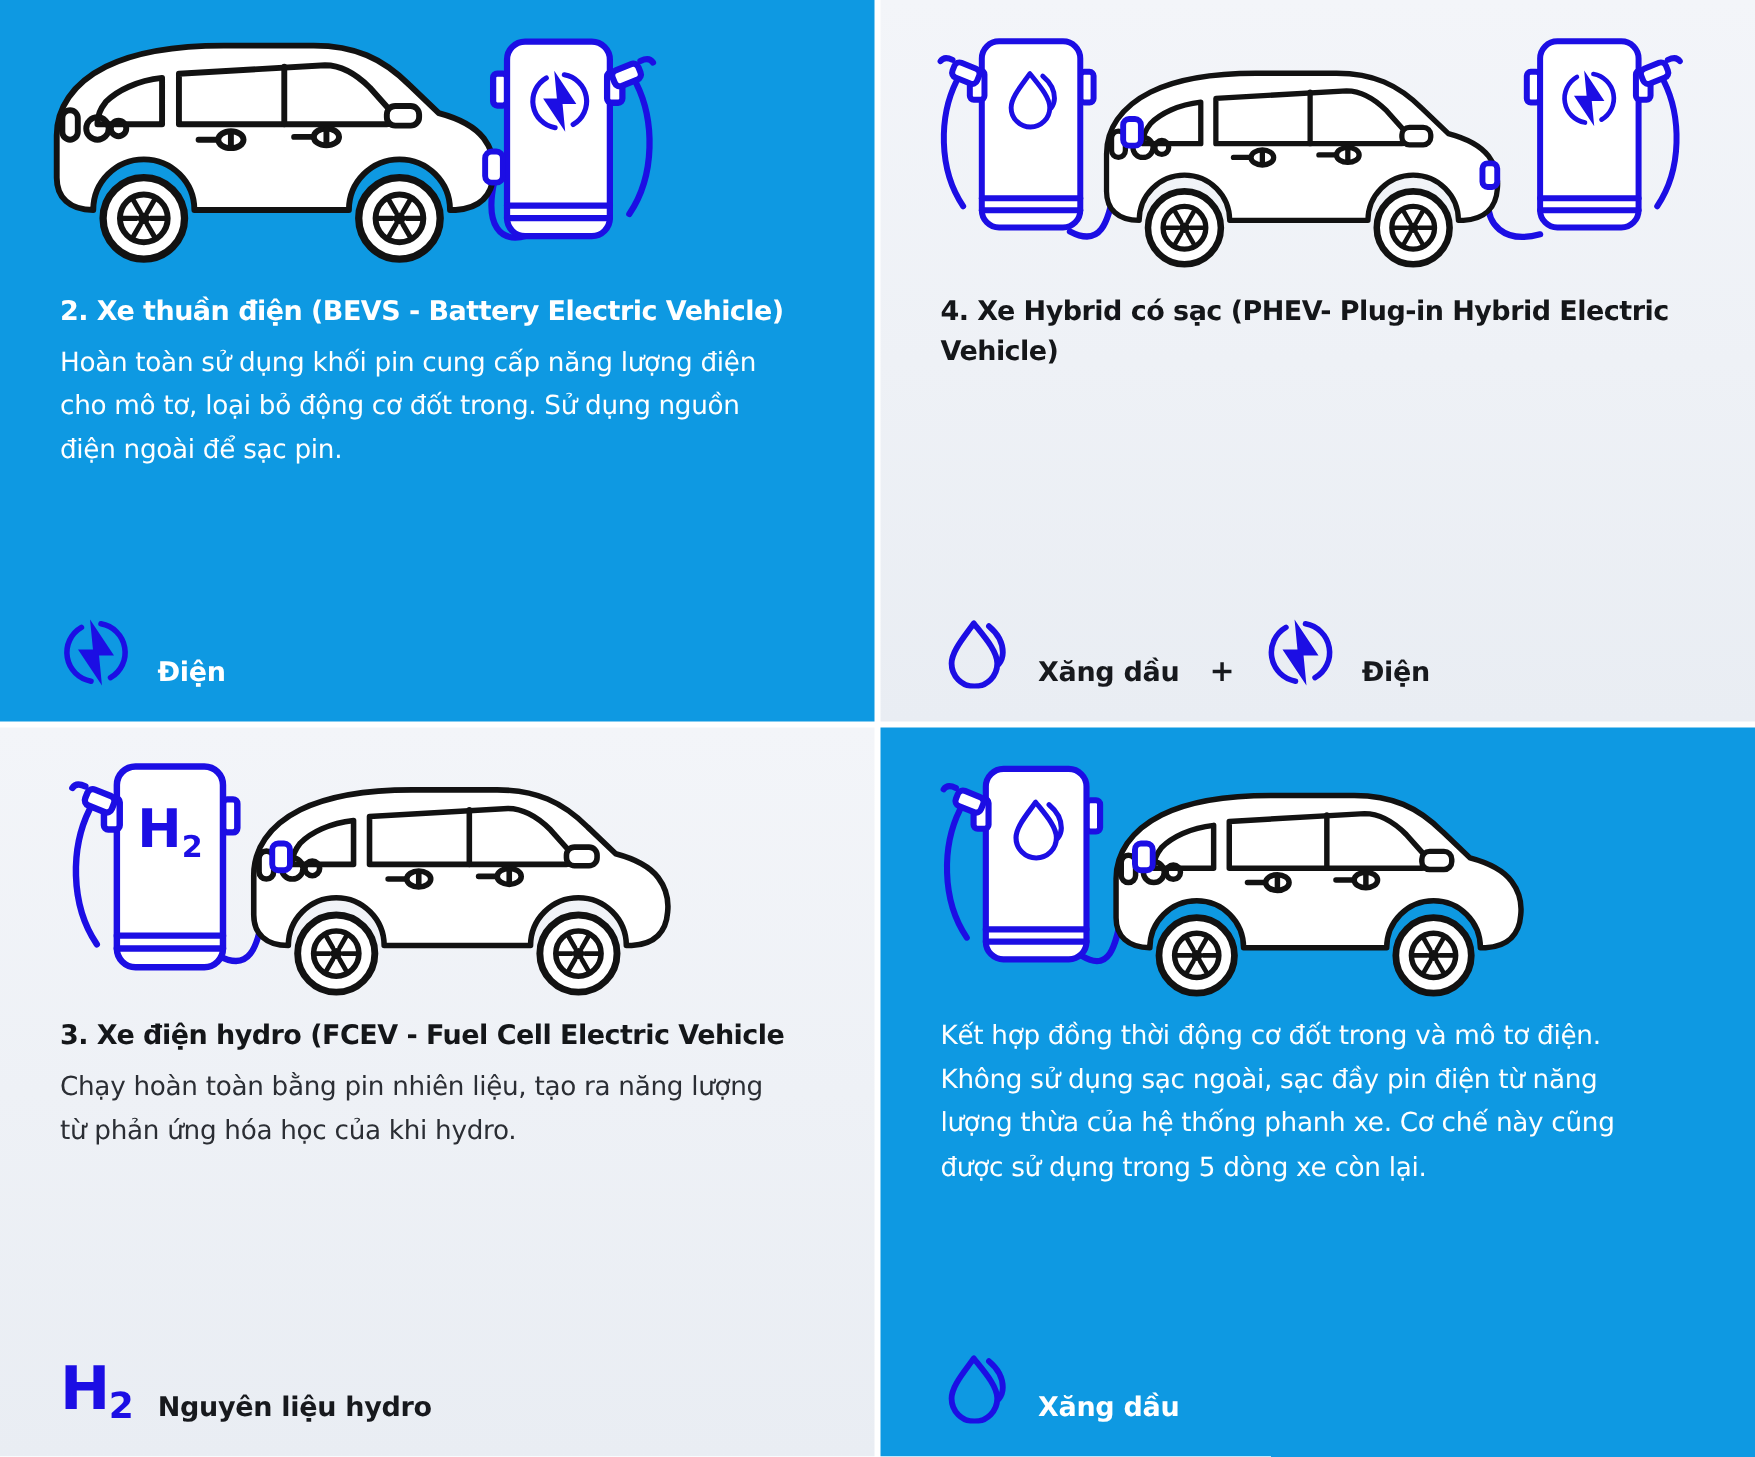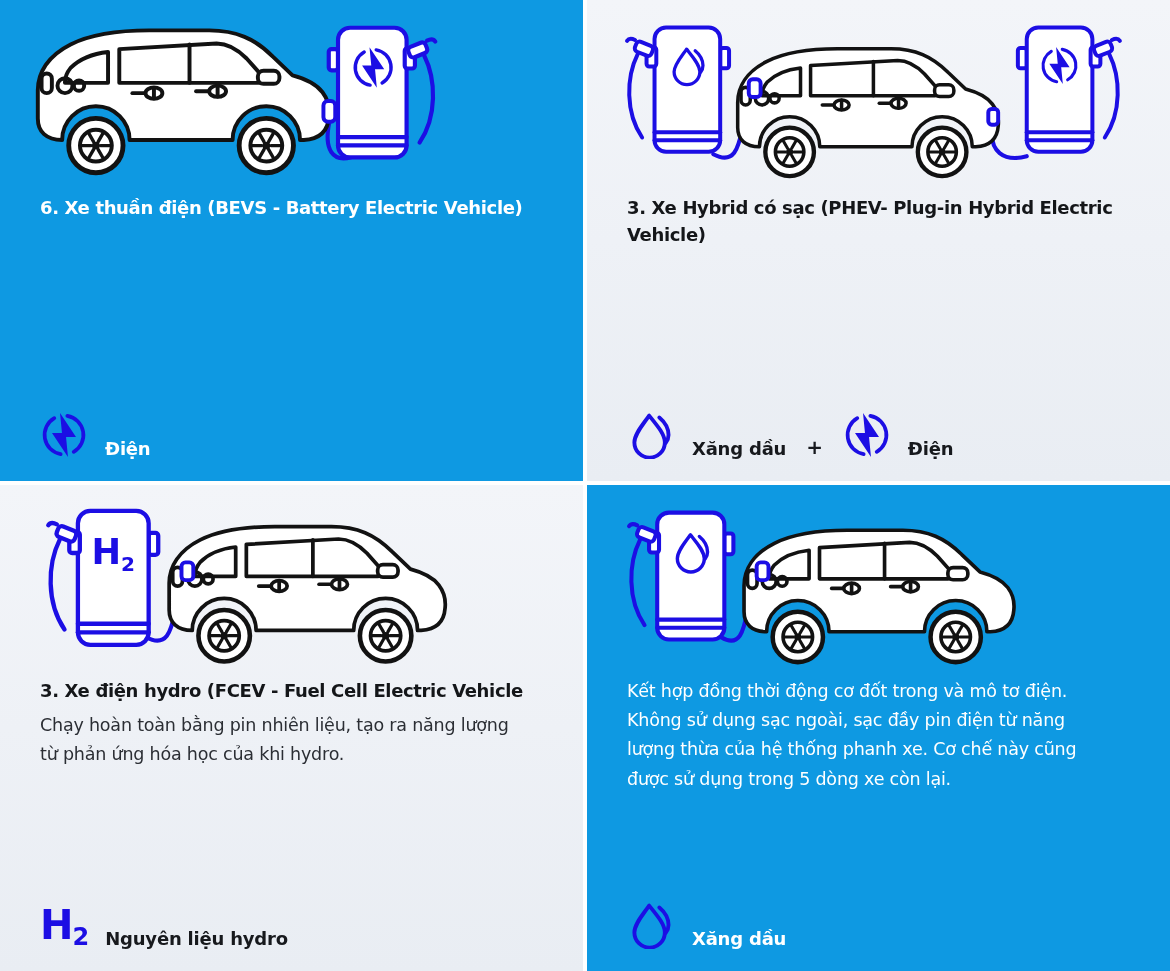--- a/index.html
+++ b/index.html
@@ -127,21 +127,22 @@
       <use href="#gcar" transform="translate(16,2) scale(0.95)"></use>
       <g transform="translate(316,6) scale(0.94)">
         <use href="#gstation-right"></use>
         <g transform="translate(34,25) scale(0.92)">
             <use href="#gbolt-circle"></use>
           </g>
       </g>
       <rect x="320" y="86" width="12" height="21" rx="4.5" fill="#fff" stroke="#1C0EE4" stroke-width="4"></rect>
     </svg>
     <div class="textblock">
-      <h2 class="title">6. Xe thuần điện (BEVS - Battery Electric Vehicle)</h2>
+      <h2 class="title">2. Xe thuần điện (BEVS - Battery Electric Vehicle)</h2>
+      <p class="bodytext">Hoàn toàn sử dụng khối pin cung cấp năng lượng điện cho mô tơ, loại bỏ động cơ đốt trong. Sử dụng nguồn điện ngoài để sạc pin.</p>
     </div>
     <div class="legend">
       <svg width="48" height="48" viewBox="0 0 52 52">
           <use href="#gbolt-circle"></use>
         </svg>
       <span>Điện</span>
     </div>
   </section>
 
   <section class="quad light q2">
@@ -158,21 +159,21 @@
       <g transform="translate(420,6) scale(0.90)">
         <use href="#gstation-right"></use>
         <g transform="translate(34,26) scale(0.88)">
             <use href="#gbolt-circle"></use>
           </g>
       </g>
       <rect x="156" y="64" width="12" height="18" rx="4" fill="#fff" stroke="#1C0EE4" stroke-width="4"></rect>
       <rect x="399" y="94" width="10" height="16" rx="3.5" fill="#fff" stroke="#1C0EE4" stroke-width="4"></rect>
     </svg>
     <div class="textblock">
-      <h2 class="title">3. Xe Hybrid có sạc (PHEV- Plug-in Hybrid Electric Vehicle)</h2>
+      <h2 class="title">4. Xe Hybrid có sạc (PHEV- Plug-in Hybrid Electric Vehicle)</h2>
     </div>
     <div class="legend">
       <svg width="48" height="48" viewBox="0 0 52 52">
           <use href="#gdrop"></use>
         </svg>
       <span>Xăng dầu</span>
       <span class="sep">+</span>
       <svg width="48" height="48" viewBox="0 0 52 52">
           <use href="#gbolt-circle"></use>
         </svg>

